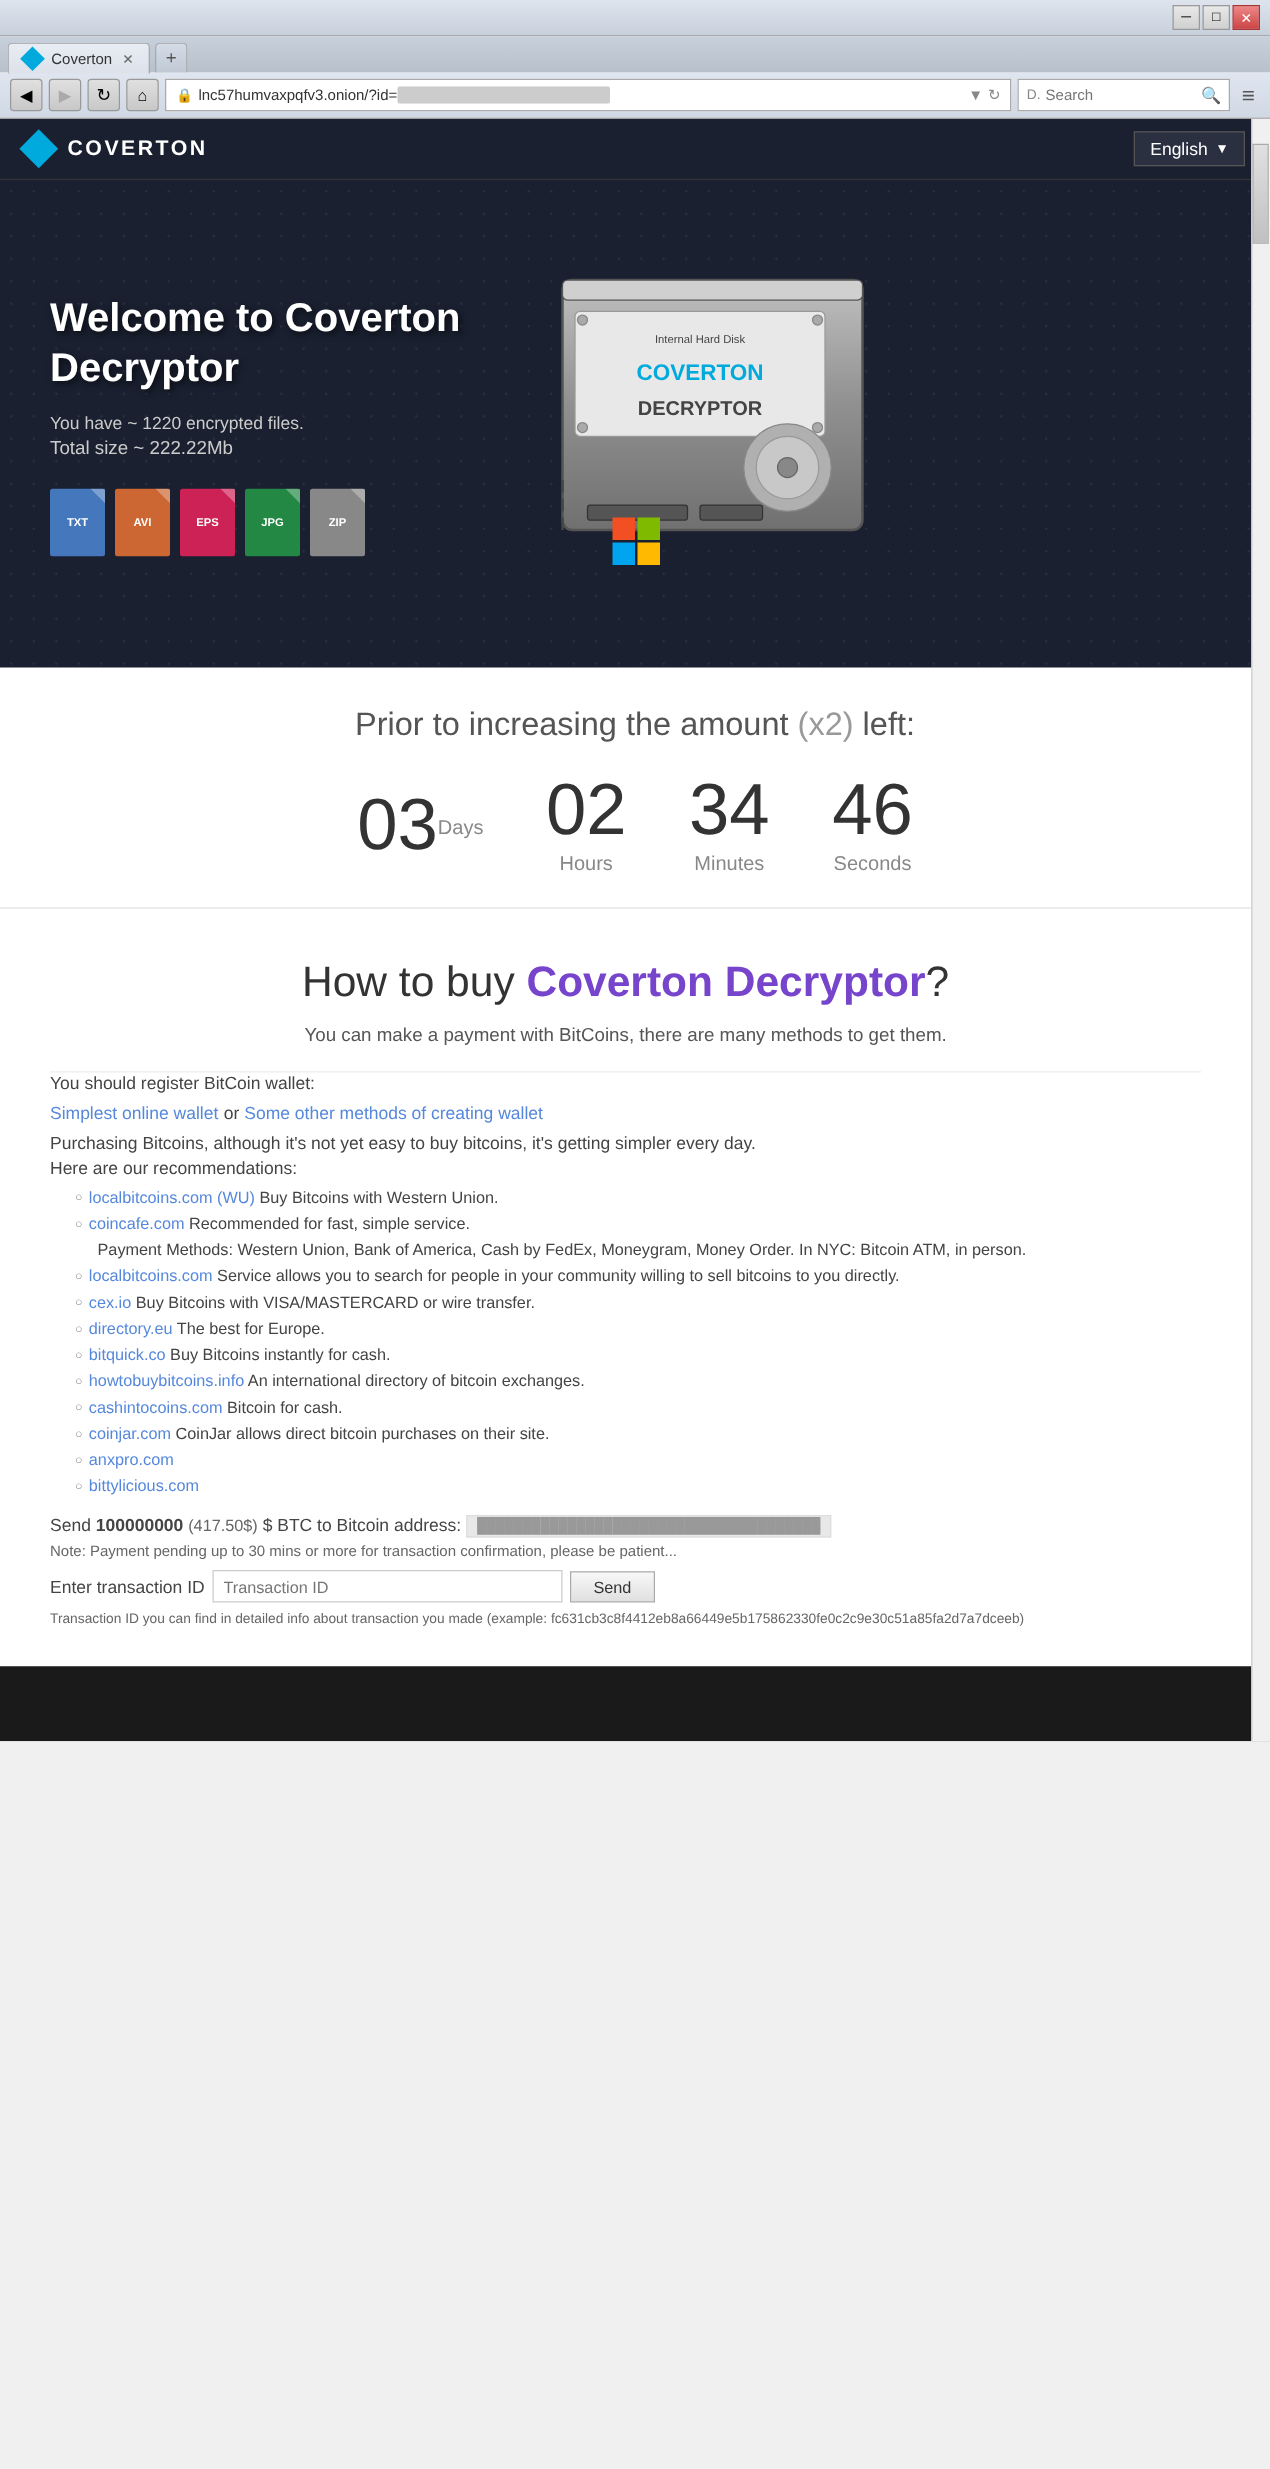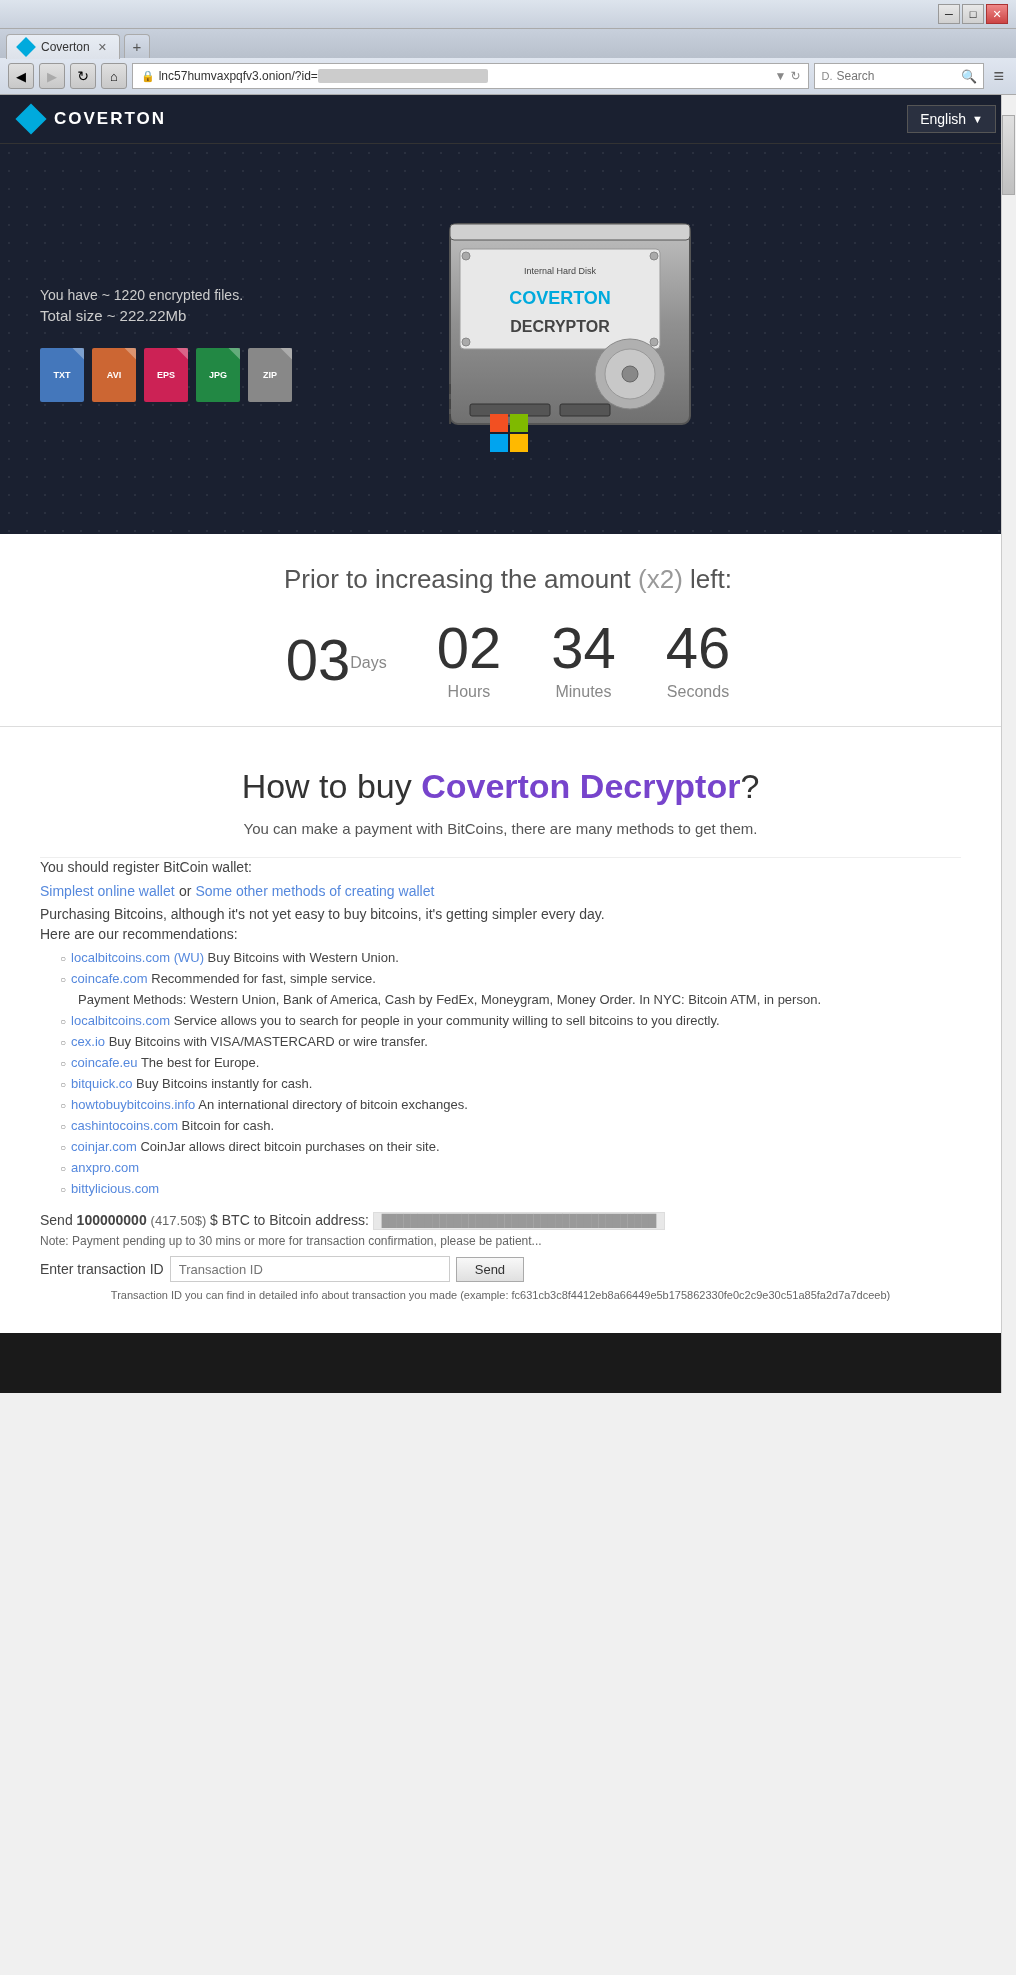--- a/index.html
+++ b/index.html
@@ -68,20 +68,24 @@
     <div style="display:flex;align-items:center;gap:6px;color:white;font-size:14px;cursor:pointer;border:1px solid #555;padding:5px 12px;background:#2a3040;">
       <span>English</span>
       <span style="font-size:11px;">▼</span>
     </div>
   </div>
 
   <div style="background:#1a2030;position:relative;overflow:hidden;min-height:390px;display:flex;align-items:center;padding:30px 40px;">
     <div style="position:absolute;top:0;left:0;right:0;bottom:0;background-image:radial-gradient(rgba(255,255,255,0.07) 1px,transparent 1px);background-size:18px 18px;z-index:0;"></div>
 
     <div style="flex:1;z-index:2;max-width:380px;">
+      <h1 style="color:white;font-size:32px;font-weight:bold;text-shadow:2px 2px 6px rgba(0,0,0,0.6);margin-bottom:16px;line-height:1.25;">
+        <span style="white-space:pre-line;">Welcome to Coverton
+Decryptor</span>
+      </h1>
       <div style="margin-top:10px;">
         <p style="color:#ccc;font-size:14px;margin-bottom:4px;">You have ~ 1220 encrypted files.</p>
         <p style="color:#ccc;font-size:15px;">Total size ~ 222.22Mb</p>
       </div>
 
       <div style="display:flex;gap:8px;margin-top:24px;flex-wrap:wrap;align-items:flex-end;">
         <div style="display:flex;flex-direction:column;align-items:center;">
           <div style="width:44px;height:54px;background:#4477bb;border-radius:2px;display:flex;align-items:center;justify-content:center;font-size:9px;font-weight:bold;color:white;position:relative;">
             <span style="position:absolute;top:0;right:0;width:12px;height:12px;background:rgba(255,255,255,0.3);clip-path:polygon(100% 0,0 0,100% 100%);"></span>
             TXT
@@ -223,21 +227,21 @@
       <li style="font-size:13px;color:#444;margin-bottom:6px;display:flex;align-items:flex-start;gap:5px;">
           <span style="color:#888;font-size:10px;margin-top:3px;flex-shrink:0;">○</span>
           <span><a href="#" style="color:#5588dd;text-decoration:none;">localbitcoins.com</a><span> Service allows you to search for people in your community willing to sell bitcoins to you directly.</span></span>
         </li>
       <li style="font-size:13px;color:#444;margin-bottom:6px;display:flex;align-items:flex-start;gap:5px;">
           <span style="color:#888;font-size:10px;margin-top:3px;flex-shrink:0;">○</span>
           <span><a href="#" style="color:#5588dd;text-decoration:none;">cex.io</a><span> Buy Bitcoins with VISA/MASTERCARD or wire transfer.</span></span>
         </li>
       <li style="font-size:13px;color:#444;margin-bottom:6px;display:flex;align-items:flex-start;gap:5px;">
           <span style="color:#888;font-size:10px;margin-top:3px;flex-shrink:0;">○</span>
-          <span><a href="#" style="color:#5588dd;text-decoration:none;">coincafe.eu</a><span> The best for Europe.</span></span>
+          <span><a href="#" style="color:#5588dd;text-decoration:none;">directory.eu</a><span> The best for Europe.</span></span>
         </li>
       <li style="font-size:13px;color:#444;margin-bottom:6px;display:flex;align-items:flex-start;gap:5px;">
           <span style="color:#888;font-size:10px;margin-top:3px;flex-shrink:0;">○</span>
           <span><a href="#" style="color:#5588dd;text-decoration:none;">bitquick.co</a><span> Buy Bitcoins instantly for cash.</span></span>
         </li>
       <li style="font-size:13px;color:#444;margin-bottom:6px;display:flex;align-items:flex-start;gap:5px;">
           <span style="color:#888;font-size:10px;margin-top:3px;flex-shrink:0;">○</span>
           <span><a href="#" style="color:#5588dd;text-decoration:none;">howtobuybitcoins.info</a><span> An international directory of bitcoin exchanges.</span></span>
         </li>
       <li style="font-size:13px;color:#444;margin-bottom:6px;display:flex;align-items:flex-start;gap:5px;">
@@ -265,17 +269,17 @@
       <span>$ BTC to Bitcoin address:</span>
       <span style="background:#e8e8e8;border:1px solid #ddd;padding:1px 8px;font-family:monospace;font-size:12px;color:#999;"> ██████████████████████████████████████ </span>
     </div>
     <p style="color:#666;font-size:12px;margin-bottom:8px;">Note: Payment pending up to 30 mins or more for transaction confirmation, please be patient...</p>
 
     <div style="display:flex;align-items:center;gap:6px;margin-bottom:6px;">
       <span style="color:#444;font-size:14px;white-space:nowrap;">Enter transaction ID</span>
       <input style="flex: 1 1 0%; max-width: 280px; height: 26px; border: 1px solid rgb(204, 204, 204); padding: 2px 8px; font-size: 13px; color: rgb(153, 153, 153);" placeholder="Transaction ID">
       <button style="background:linear-gradient(to bottom,#f8f8f8,#e0e0e0);border:1px solid #aaa;padding:4px 18px;font-size:13px;cursor:pointer;color:#333;">Send</button>
     </div>
-    <p style="color:#666;font-size:11px;line-height:1.4;margin-top:4px;text-align:center;">Transaction ID you can find in detailed info about transaction you made (example: fc631cb3c8f4412eb8a66449e5b175862330fe0c2c9e30c51a85fa2d7a7dceeb)</p>
+    <p style="color:#666;font-size:11px;line-height:1.4;margin-top:4px;">Transaction ID you can find in detailed info about transaction you made (example: fc631cb3c8f4412eb8a66449e5b175862330fe0c2c9e30c51a85fa2d7a7dceeb)</p>
   </div>
 
   <div style="background:#1a1a1a;height:60px;"></div>
 </div>
 
 </body></html>

